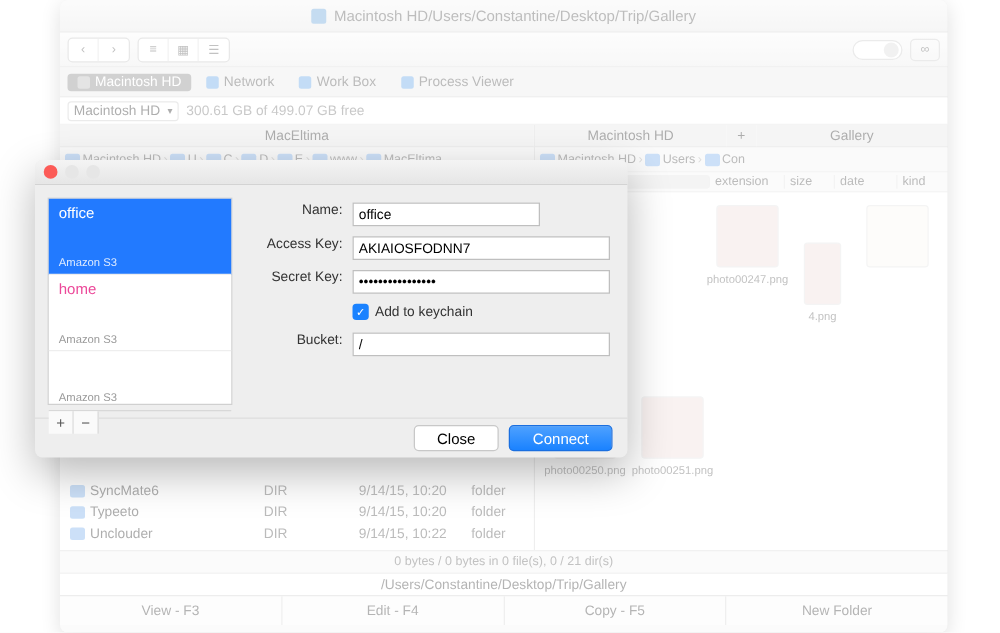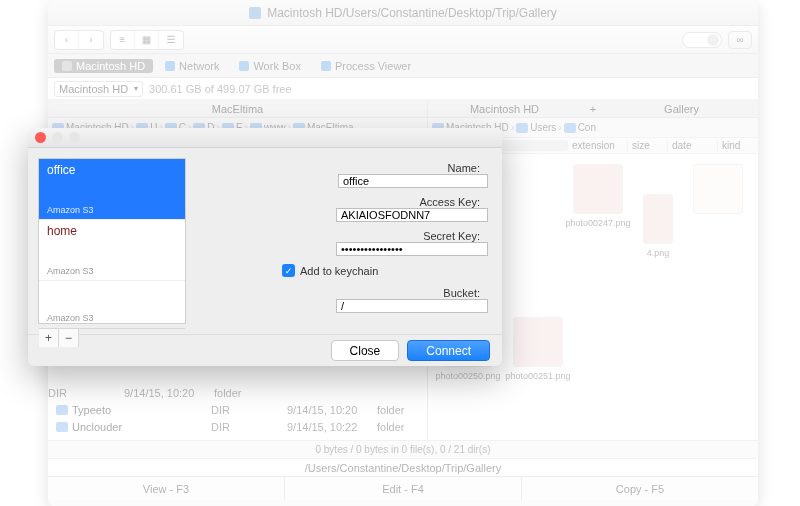--- a/index.html
+++ b/index.html
@@ -68,26 +68,26 @@
 .traffic { width:11px; height:11px; border-radius:50%;}
 .tr-red{ background:#fc5b57;} .tr-yel{ background:#e6e6e6;} .tr-grn{ background:#e6e6e6;}
 
 .modal-body { display:flex; height:186px;}
 .modal-left { width:148px; background:#fff; margin:10px; display:flex; flex-direction:column; border:1px solid #d0d0d0;}
 .acct-list{ flex:1;}
 .acct{ padding:4px 8px; border-bottom:1px solid #eee;}
 .acct.sel{ background:#227aff; color:#fff;}
 .acct .nm{ font-size:12px; }
 .acct .tp{ font-size:9px; opacity:0.85;margin-top:28px;}
-.acct:not(.sel) .nm{ color:#7f1d1d;} .acct:not(.sel) .tp{ color:#888;}
+.acct:not(.sel) .nm{ color:#ec4899;} .acct:not(.sel) .tp{ color:#888;}
 .pm-row{ height:18px; border-top:1px solid #d8d8d8; display:flex;}
 .pm-row button{ width:20px; height:18px; border:none; border-right:1px solid #d8d8d8; background:#fafafa; font-size:12px; color:#555;}
 
 .modal-right{ flex:1; padding:14px 14px 0 4px; font-size:11px;}
-.frow{ display:flex; align-items:flex-end; margin-bottom:8px;flex-direction:column;}
+.frow{ display:flex; align-items:flex-start; margin-bottom:8px;}
 .frow label{ width:82px; text-align:right; padding-right:8px; color:#333;}
 .frow input[type=text], .frow input[type=password]{ flex:1; height:19px; border:1px solid #bfbfbf; padding:0 4px; font-size:11px; background:#fff;}
 .chkrow{ display:flex; align-items:center; margin:0 0 10px 82px; font-size:11px; gap:5px;}
 .chk{ width:13px; height:13px; border-radius:3px; background:#1a82ff; display:flex; align-items:center; justify-content:center; color:#fff; font-size:9px;}
 
 .modal-foot{ height:32px; display:flex; justify-content:flex-end; align-items:center; gap:8px; padding:0 12px; border-top:1px solid #ddd;}
 .btn{ height:21px; padding:0 18px; border-radius:4px; font-size:12px; border:1px solid #c8c8c8; background:#fff;}
 .btn.primary{ background:linear-gradient(#4ea1ff,#1a82ff); color:#fff; border:1px solid #1a6fe0;}
 </style>
 </head>
@@ -183,20 +183,24 @@
       </div>
       <div class="col-head left">
         <div>name</div>
           <div>ext</div>
           <div>size</div>
           <div>date</div>
           <div>kind</div>
       </div>
       <div class="file-list" style="padding-top:230px">
         <div class="file-row">
+            <div class="c1">
+              <span class="fld-ic"></span>
+              <span>SyncMate6</span>
+            </div>
             <div class="c2">DIR</div>
             <div class="c3"></div>
             <div class="c4">9/14/15, 10:20</div>
             <div class="c5">folder</div>
           </div>
         <div class="file-row">
             <div class="c1">
               <span class="fld-ic"></span>
               <span>Typeeto</span>
             </div>
@@ -274,20 +278,21 @@
       </div>
     </div>
   </div>
 
   <div class="status-bar">0 bytes / 0 bytes in 0 file(s), 0 / 21 dir(s)</div>
   <div class="path-bar">/Users/Constantine/Desktop/Trip/Gallery</div>
   <div class="fkey-bar">
     <div class="fkey">View - F3</div>
     <div class="fkey">Edit - F4</div>
     <div class="fkey">Copy - F5</div>
+    <div class="fkey">New Folder</div>
   </div>
 
   <div class="bg-dim"></div>
 </div>
 
 <div class="modal">
   <div class="modal-titlebar">
     <div class="traffic tr-red"></div>
     <div class="traffic tr-yel"></div>
     <div class="traffic tr-grn"></div>

